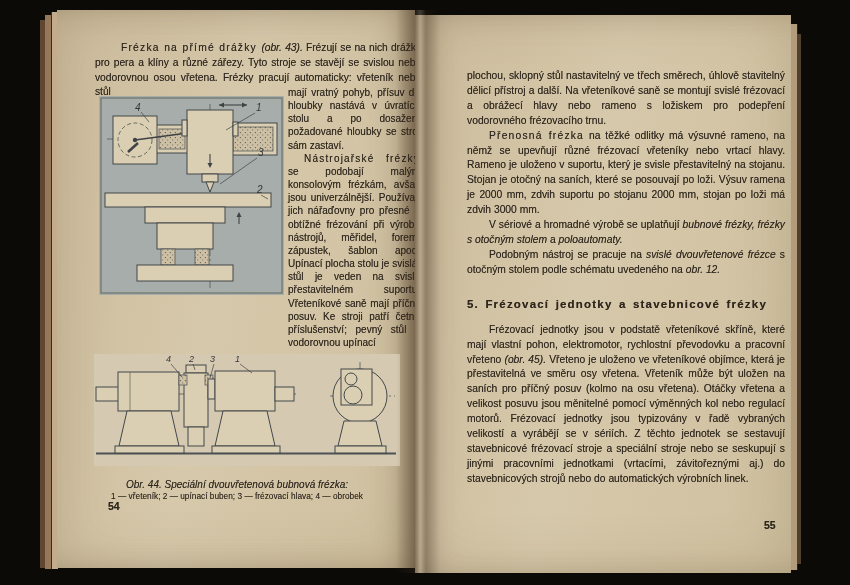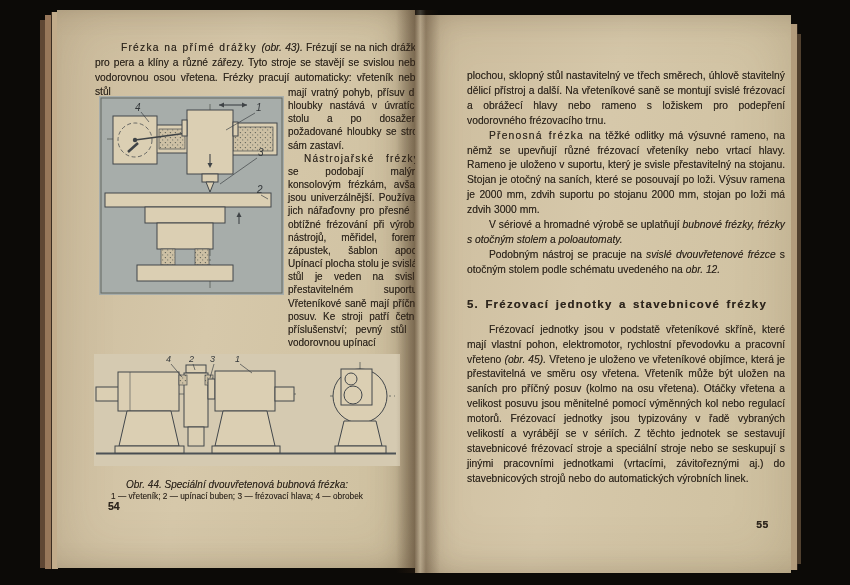--- a/index.html
+++ b/index.html
@@ -29,21 +29,21 @@
   #lp-col p{font-size:10px;line-height:13.15px;text-align:justify;margin:0;
             text-shadow:0 0 .45px rgba(46,38,29,.55);}
   #lp-col p.ind{text-indent:16px;}
   .caption{position:absolute;text-align:center;}
   #cap43{left:32px;top:286px;width:198px;}
   #cap44{left:22px;top:469px;width:316px;}
   .cap-title{font-size:10px;font-style:italic;margin-bottom:1px;text-shadow:0 0 .4px rgba(46,38,29,.5);}
   .cap-legend{font-size:8.3px;line-height:10.6px;text-shadow:0 0 .3px rgba(46,38,29,.45);}
   .pagenum{position:absolute;font-size:10.5px;font-weight:bold;text-shadow:0 0 .4px rgba(46,38,29,.6);}
   #pn54{left:27px;top:490px;margin-left:24px;}
-  #pn55{left:341px;top:504px;font-family:Liberation Mono, monospace;}
+  #pn55{left:349px;top:504px;}
   
   #rp-text{position:absolute;left:52px;top:30px;width:318px;}
   #rp-text p{font-size:10.3px;line-height:14.9px;text-align:justify;margin:0;text-indent:22px;
              text-shadow:0 0 .45px rgba(46,38,29,.55);}
   #rp-text p.noind{text-indent:0;margin-top:24px;}
   #rp-heading{font-size:11.5px;font-weight:bold;text-align:left;letter-spacing:1.2px;word-spacing:2px;
               margin:20px 0 13px;white-space:nowrap;text-shadow:0 0 .5px rgba(46,38,29,.6);}
   
   #fig43{position:absolute;left:42px;top:86px;width:185px;height:199px;}
   #fig44{position:absolute;left:37px;top:344px;width:306px;height:112px;}

